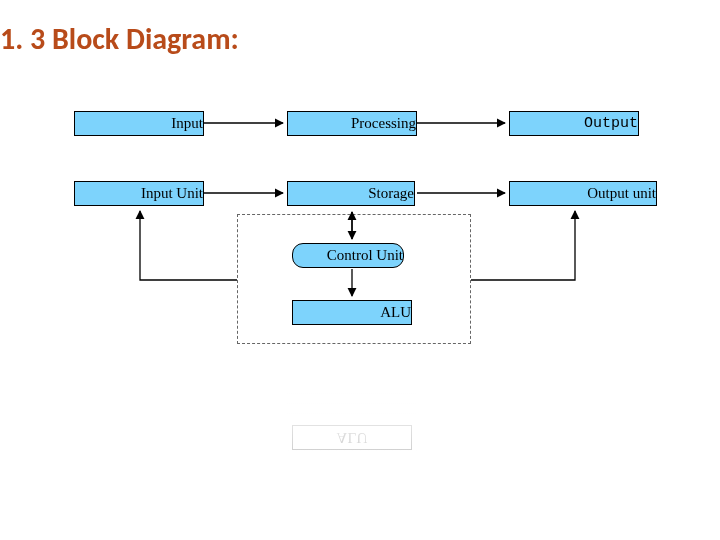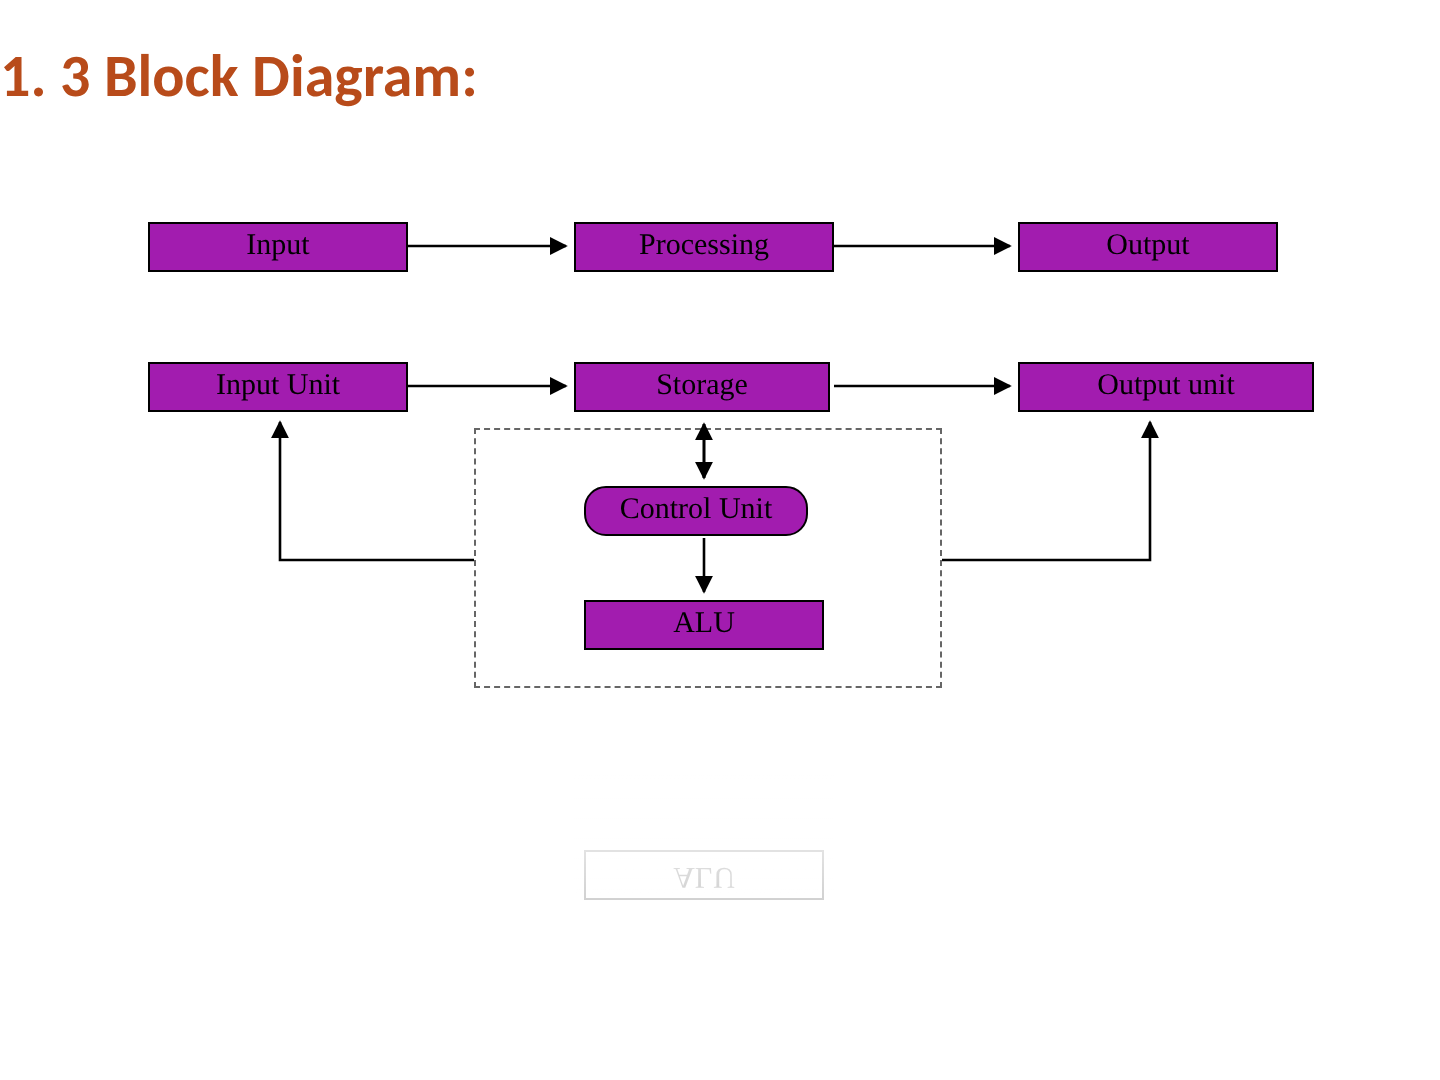--- a/index.html
+++ b/index.html
@@ -18,22 +18,22 @@
     width: 100%;
     text-align: left;
     font-family: Calibri, Arial, sans-serif;
     font-weight: bold;
     font-size: 30px;
     color: #b84b1a;
   }
   .block {
     position: absolute;
     border: 1px solid #000;
-    background: #a21caf;
-    text-align: center;
+    background: #7dd3fc;
+    text-align: right;
     font-size: 15px;
     padding: 3px 0;
   }
   .container-dash {
     position: absolute;
     border: 1px dashed #666;
   }
   svg.arrows {
     position: absolute;
     left: 0;
@@ -55,21 +55,21 @@
     background: linear-gradient(to top, rgba(255,255,255,1) 0%, rgba(255,255,255,0) 100%);
   }
 </style>
 </head>
 <body>
 
 <div class="title">1. 3 Block Diagram:</div>
 
 <div class="block" style="left:74px; top:111px; width:130px;">Input</div>
 <div class="block" style="left:287px; top:111px; width:130px;">Processing</div>
-<div class="block" style="left:509px; top:111px; width:130px;">Output</div>
+<div class="block" style="left:509px; top:111px; width:130px;font-family:Liberation Mono, monospace;">Output</div>
 
 <div class="block" style="left:74px; top:181px; width:130px;">Input Unit</div>
 <div class="block" style="left:287px; top:181px; width:128px;">Storage</div>
 <div class="block" style="left:509px; top:181px; width:148px;">Output unit</div>
 
 <div class="container-dash" style="left:237px; top:214px; width:234px; height:130px;"></div>
 
 <div class="block" style="left:292px; top:243px; width:112px;border-radius:11px;">Control Unit</div>
 
 <div class="block" style="left:292px; top:300px; width:120px;">ALU</div>

